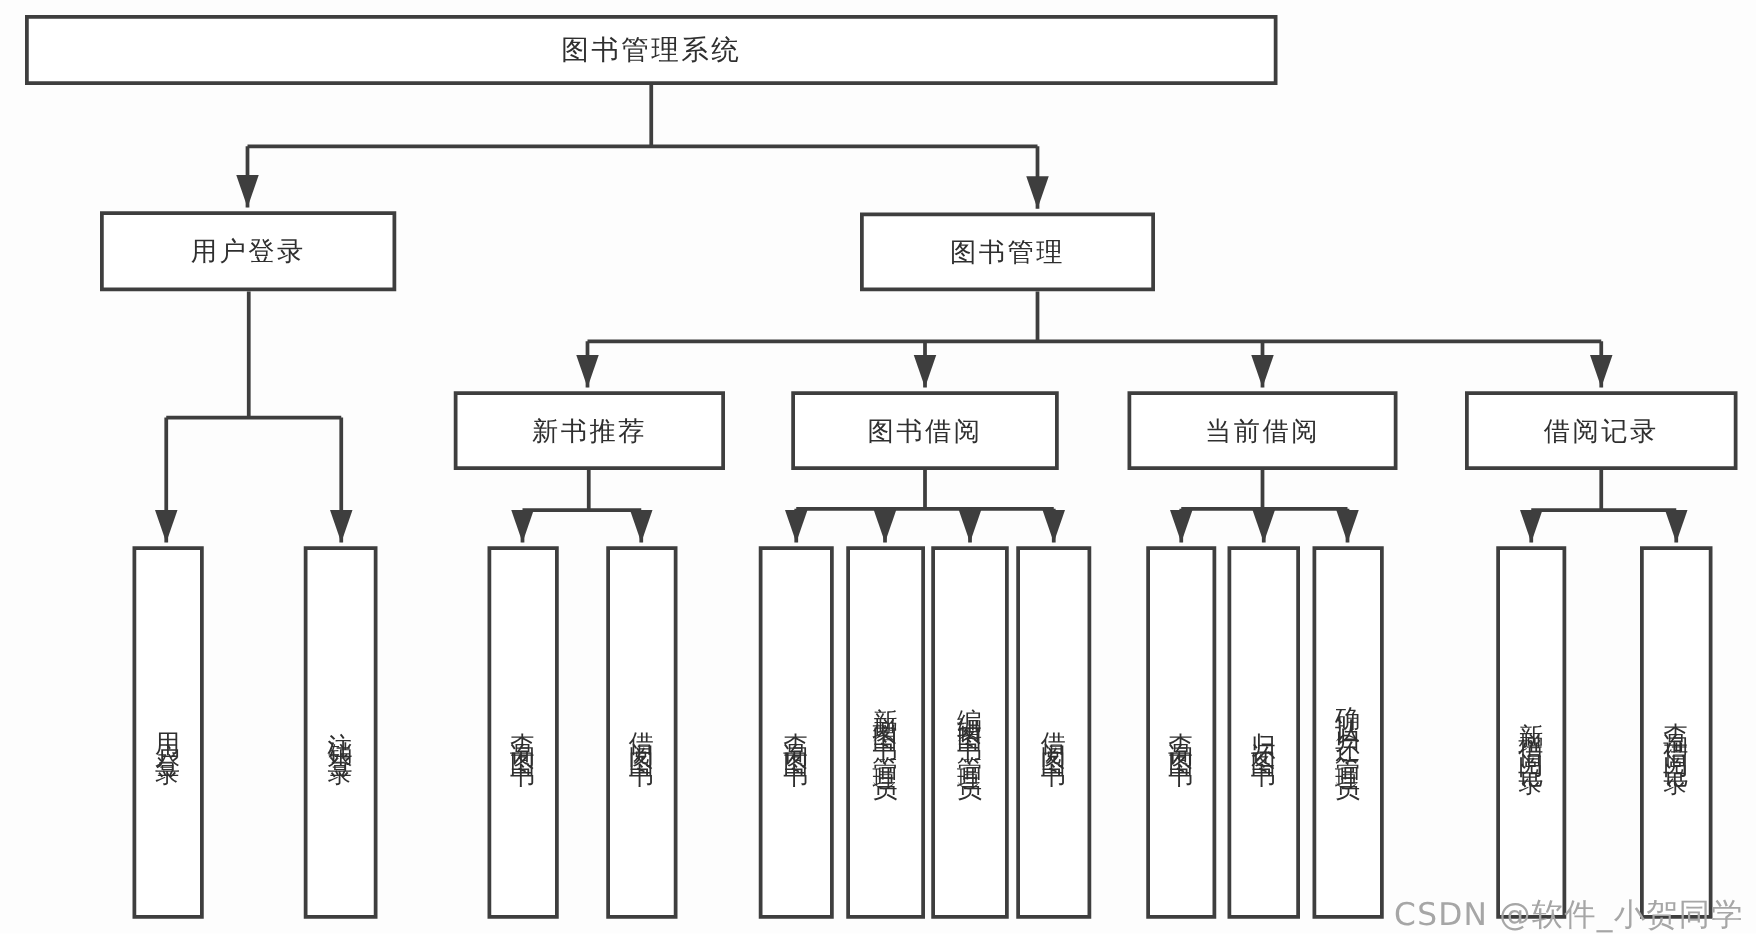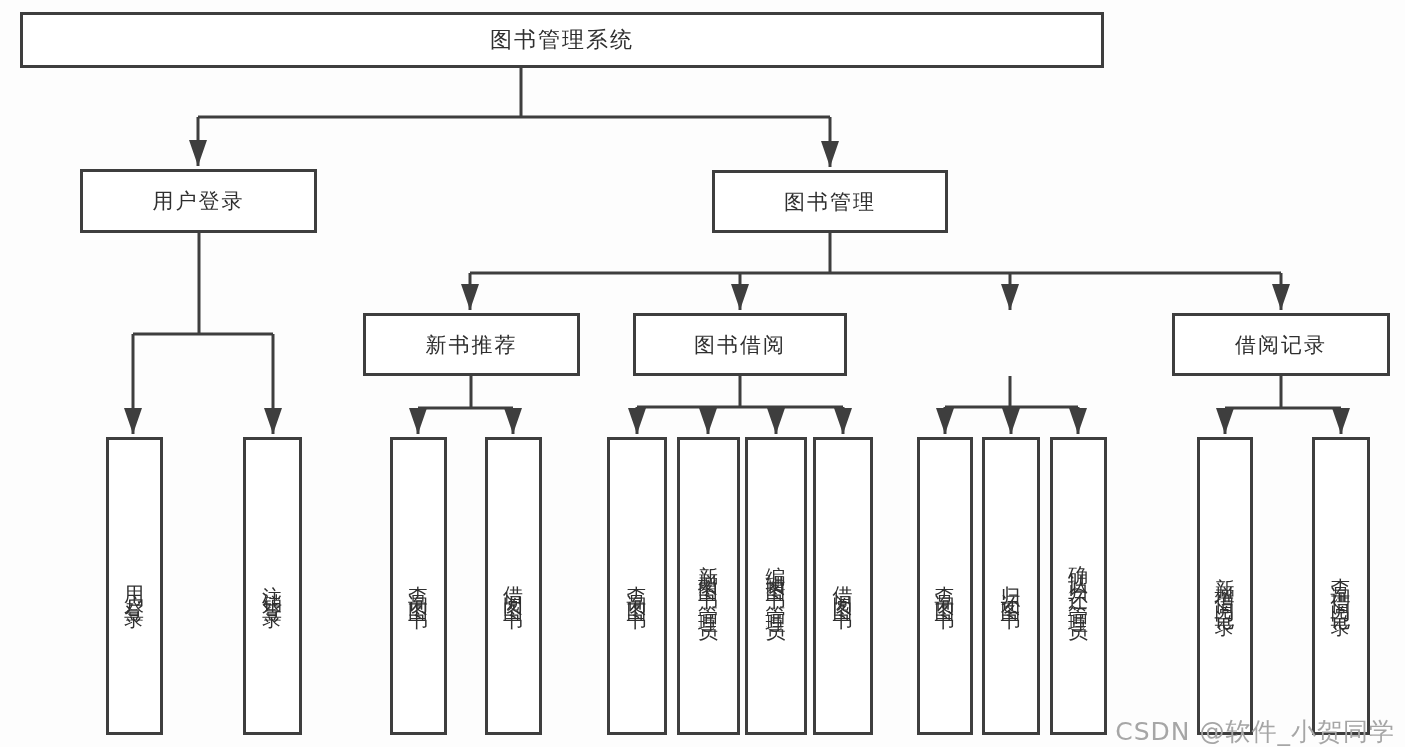--- a/index.html
+++ b/index.html
@@ -84,27 +84,28 @@
       <path d="M945,407 V434" marker-end="url(#arw)"></path>
       <path d="M1011,407 V434" marker-end="url(#arw)"></path>
       <path d="M1078,407 V434" marker-end="url(#arw)"></path>
 
       <path d="M1281,376 V408 M1225,408 H1341"></path>
       <path d="M1225,408 V434" marker-end="url(#arw)"></path>
       <path d="M1341,408 V434" marker-end="url(#arw)"></path>
     </g>
   </svg>
 
-  <div class="box root-box" style="left:20px;top:12px;width:1084px;height:56px;">图书管理系统</div>
+  <div class="box root-box" style="left:20px;top:12px;width:1002px;height:56px;">图书管理系统</div>
 
   <div class="box h-box" style="left:80px;top:169px;width:237px;height:64px;">用户登录</div>
-  <div class="box h-box" style="left:712px;top:170px;width:236px;height:63px;">图书管理</div>
+  <div class="box h-box" style="left:688px;top:170px;width:236px;height:63px;">图书管理</div>
 
   <div class="box h-box" style="left:363px;top:313px;width:217px;height:63px;">新书推荐</div>
   <div class="box h-box" style="left:633px;top:313px;width:214px;height:63px;">图书借阅</div>
+  <div class="box h-box" style="left:902px;top:313px;width:216px;height:63px;">当前借阅</div>
   <div class="box h-box" style="left:1172px;top:313px;width:218px;height:63px;">借阅记录</div>
 
   <div class="box leaf" style="left:106px;top:437px;width:57px;height:298px;">用户登录</div>
   <div class="box leaf" style="left:243px;top:437px;width:59px;height:298px;">注销登录</div>
 
   <div class="box leaf" style="left:390px;top:437px;width:57px;height:298px;">查询图书</div>
   <div class="box leaf" style="left:485px;top:437px;width:57px;height:298px;">借阅图书</div>
 
   <div class="box leaf" style="left:607px;top:437px;width:60px;height:298px;">查询图书</div>
   <div class="box leaf" style="left:677px;top:437px;width:63px;height:298px;">新增图书（管理员）</div>

